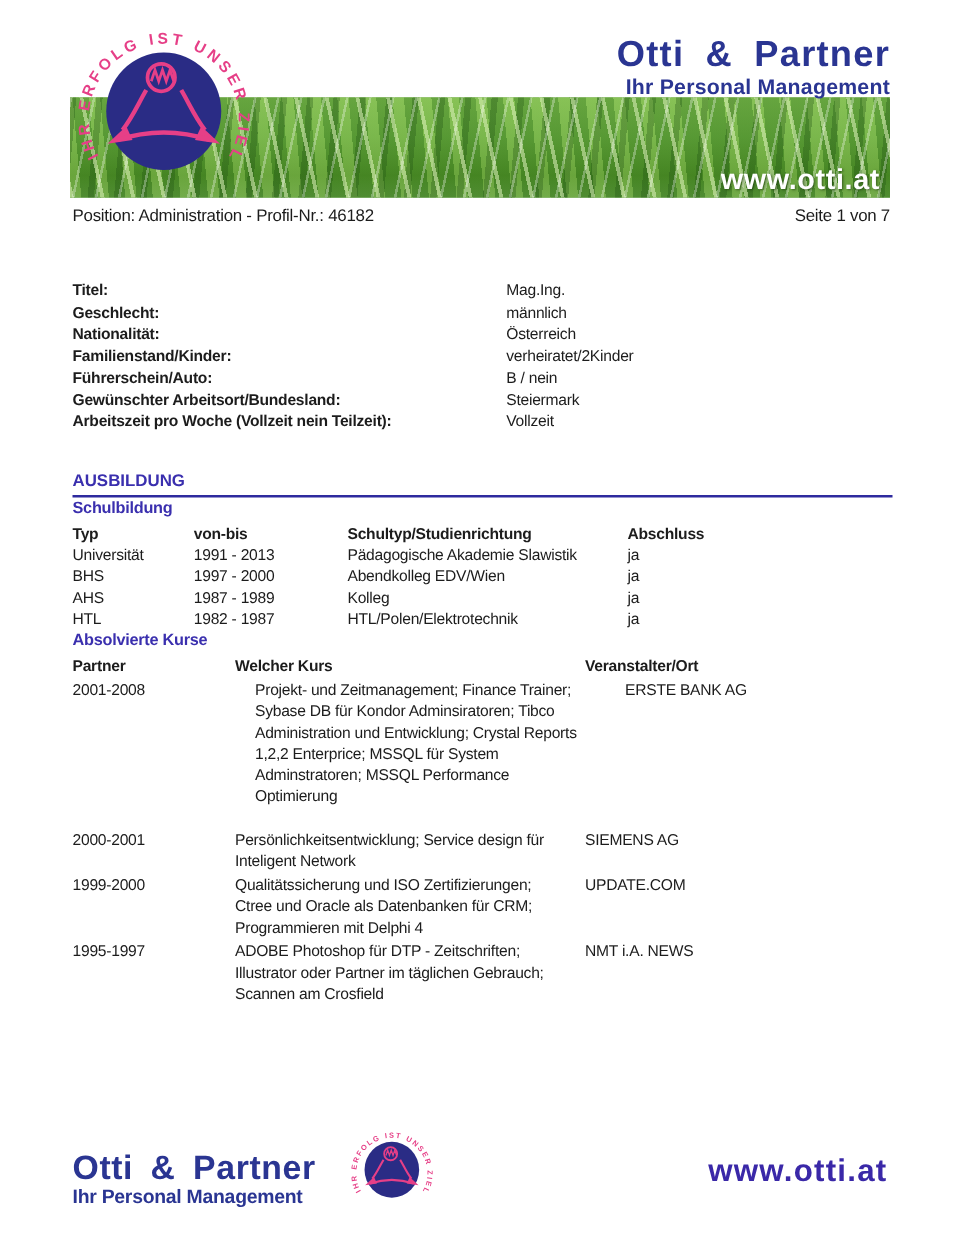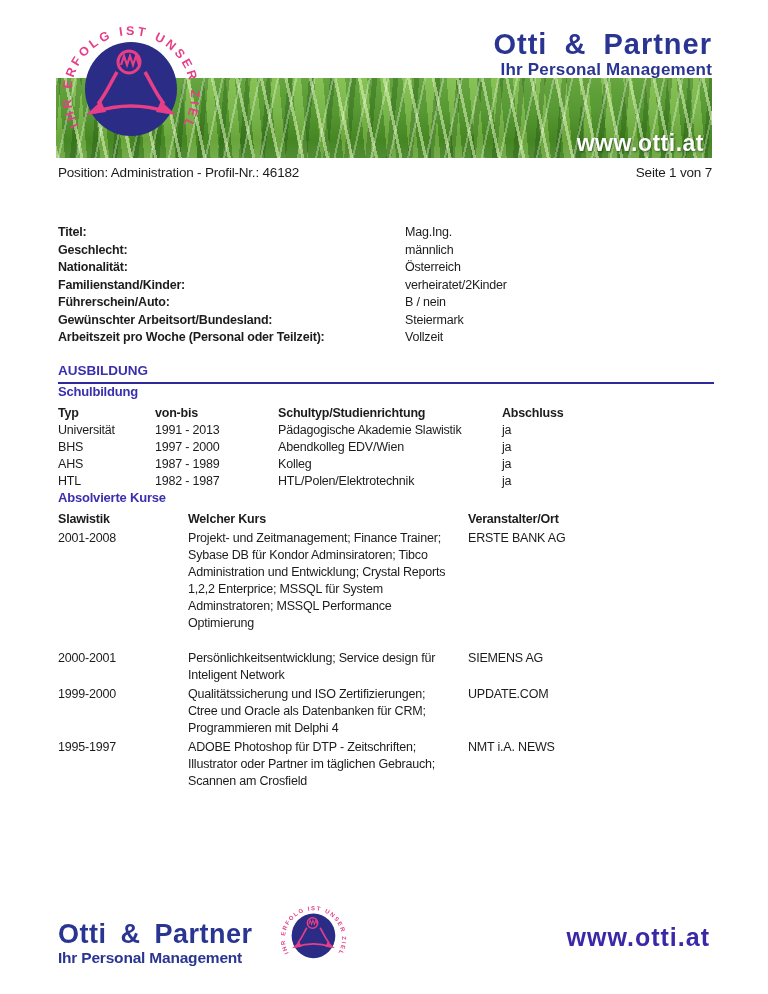--- a/index.html
+++ b/index.html
@@ -38,40 +38,40 @@
     display:flex; justify-content:space-between;
     font-size:13.5px; color:#1c1c1c;
   }
 
   
   .main { position:absolute; left:58px; top:224px; width:656px; }
 
   .personal-row { display:flex; font-size:12.5px; line-height:17.5px; }
   .personal-row .plabel { width:347px; font-weight:bold; }
 
-  .section-title { margin-top:16px; color:#3a2fae; font-weight:bold; font-size:13.5px; letter-spacing:0; }
+  .section-title { margin-top:30px; color:#3a2fae; font-weight:bold; font-size:13.5px; letter-spacing:0; }
   .section-rule  { border:0; border-top:2px solid #2e2a9e; margin-top:4px; }
 
   .sub-title { color:#3a2fae; font-weight:bold; font-size:13px; }
 
   .school-table { margin-top:6px; font-size:12.5px; line-height:17px; }
   .school-row { display:flex; }
   .school-row .c1 { width:97px; }
   .school-row .c2 { width:123px; }
   .school-row .c3 { width:224px; }
   .school-row .c4 { flex:1; }
   .school-row.hdr { font-weight:bold; }
 
   .course-table { margin-top:6px; font-size:12.5px; line-height:17px; }
   .course-row { display:flex; align-items:flex-start; margin-bottom:2px; }
   .course-row .k1 { width:130px; }
   .course-row .k2 { width:280px; padding-right:14px; }
   .course-row .k3 { flex:1; }
   .course-row.hdr { font-weight:bold; }
-  .course-row.gap-after { margin-bottom:18px; }
+  .course-row.gap-after { margin-bottom:18px;gap:16px; }
 
   
   .footer-brand { position:absolute; left:58px; top:921px; color:#2a3592; }
   .footer-brand .fname { font-size:27px; font-weight:bold; letter-spacing:0.5px; word-spacing:6px; line-height:1.0; }
   .footer-brand .ftag  { font-size:15.5px; font-weight:bold; line-height:1.0; margin-top:2px; }
   .footer-url {
     position:absolute; right:58px; top:923px;
     font-size:25px; font-weight:bold; color:#3a28a8; letter-spacing:1px;
   }
 </style>
@@ -134,21 +134,21 @@
       </div>
       <div class="personal-row">
         <span class="plabel">Führerschein/Auto:</span>
         <span class="pvalue">B / nein</span>
       </div>
       <div class="personal-row">
         <span class="plabel">Gewünschter Arbeitsort/Bundesland:</span>
         <span class="pvalue">Steiermark</span>
       </div>
       <div class="personal-row">
-        <span class="plabel">Arbeitszeit pro Woche (Personal oder Teilzeit):</span>
+        <span class="plabel">Arbeitszeit pro Woche (Vollzeit nein Teilzeit):</span>
         <span class="pvalue">Vollzeit</span>
       </div>
     </div>
 
     <div class="section-title">AUSBILDUNG</div>
     <hr class="section-rule">
 
     <div class="sub-title">Schulbildung</div>
     <div class="school-table">
       <div class="school-row hdr">
@@ -179,21 +179,21 @@
         <span class="c1">HTL</span>
         <span class="c2">1982 - 1987</span>
         <span class="c3">HTL/Polen/Elektrotechnik</span>
         <span class="c4">ja</span>
       </div>
     </div>
 
     <div class="sub-title">Absolvierte Kurse</div>
     <div class="course-table">
       <div class="course-row hdr">
-        <span class="k1">Slawistik</span>
+        <span class="k1">Partner</span>
         <span class="k2">Welcher Kurs</span>
         <span class="k3">Veranstalter/Ort</span>
       </div>
       <div class="course-row gap-after">
         <span class="k1">2001-2008</span>
         <span class="k2">Projekt- und Zeitmanagement; Finance Trainer; Sybase DB für Kondor Adminsiratoren; Tibco Administration und Entwicklung; Crystal Reports 1,2,2 Enterprice; MSSQL für System Adminstratoren; MSSQL Performance Optimierung</span>
         <span class="k3">ERSTE BANK AG</span>
       </div>
       <div class="course-row">
         <span class="k1">2000-2001</span>

